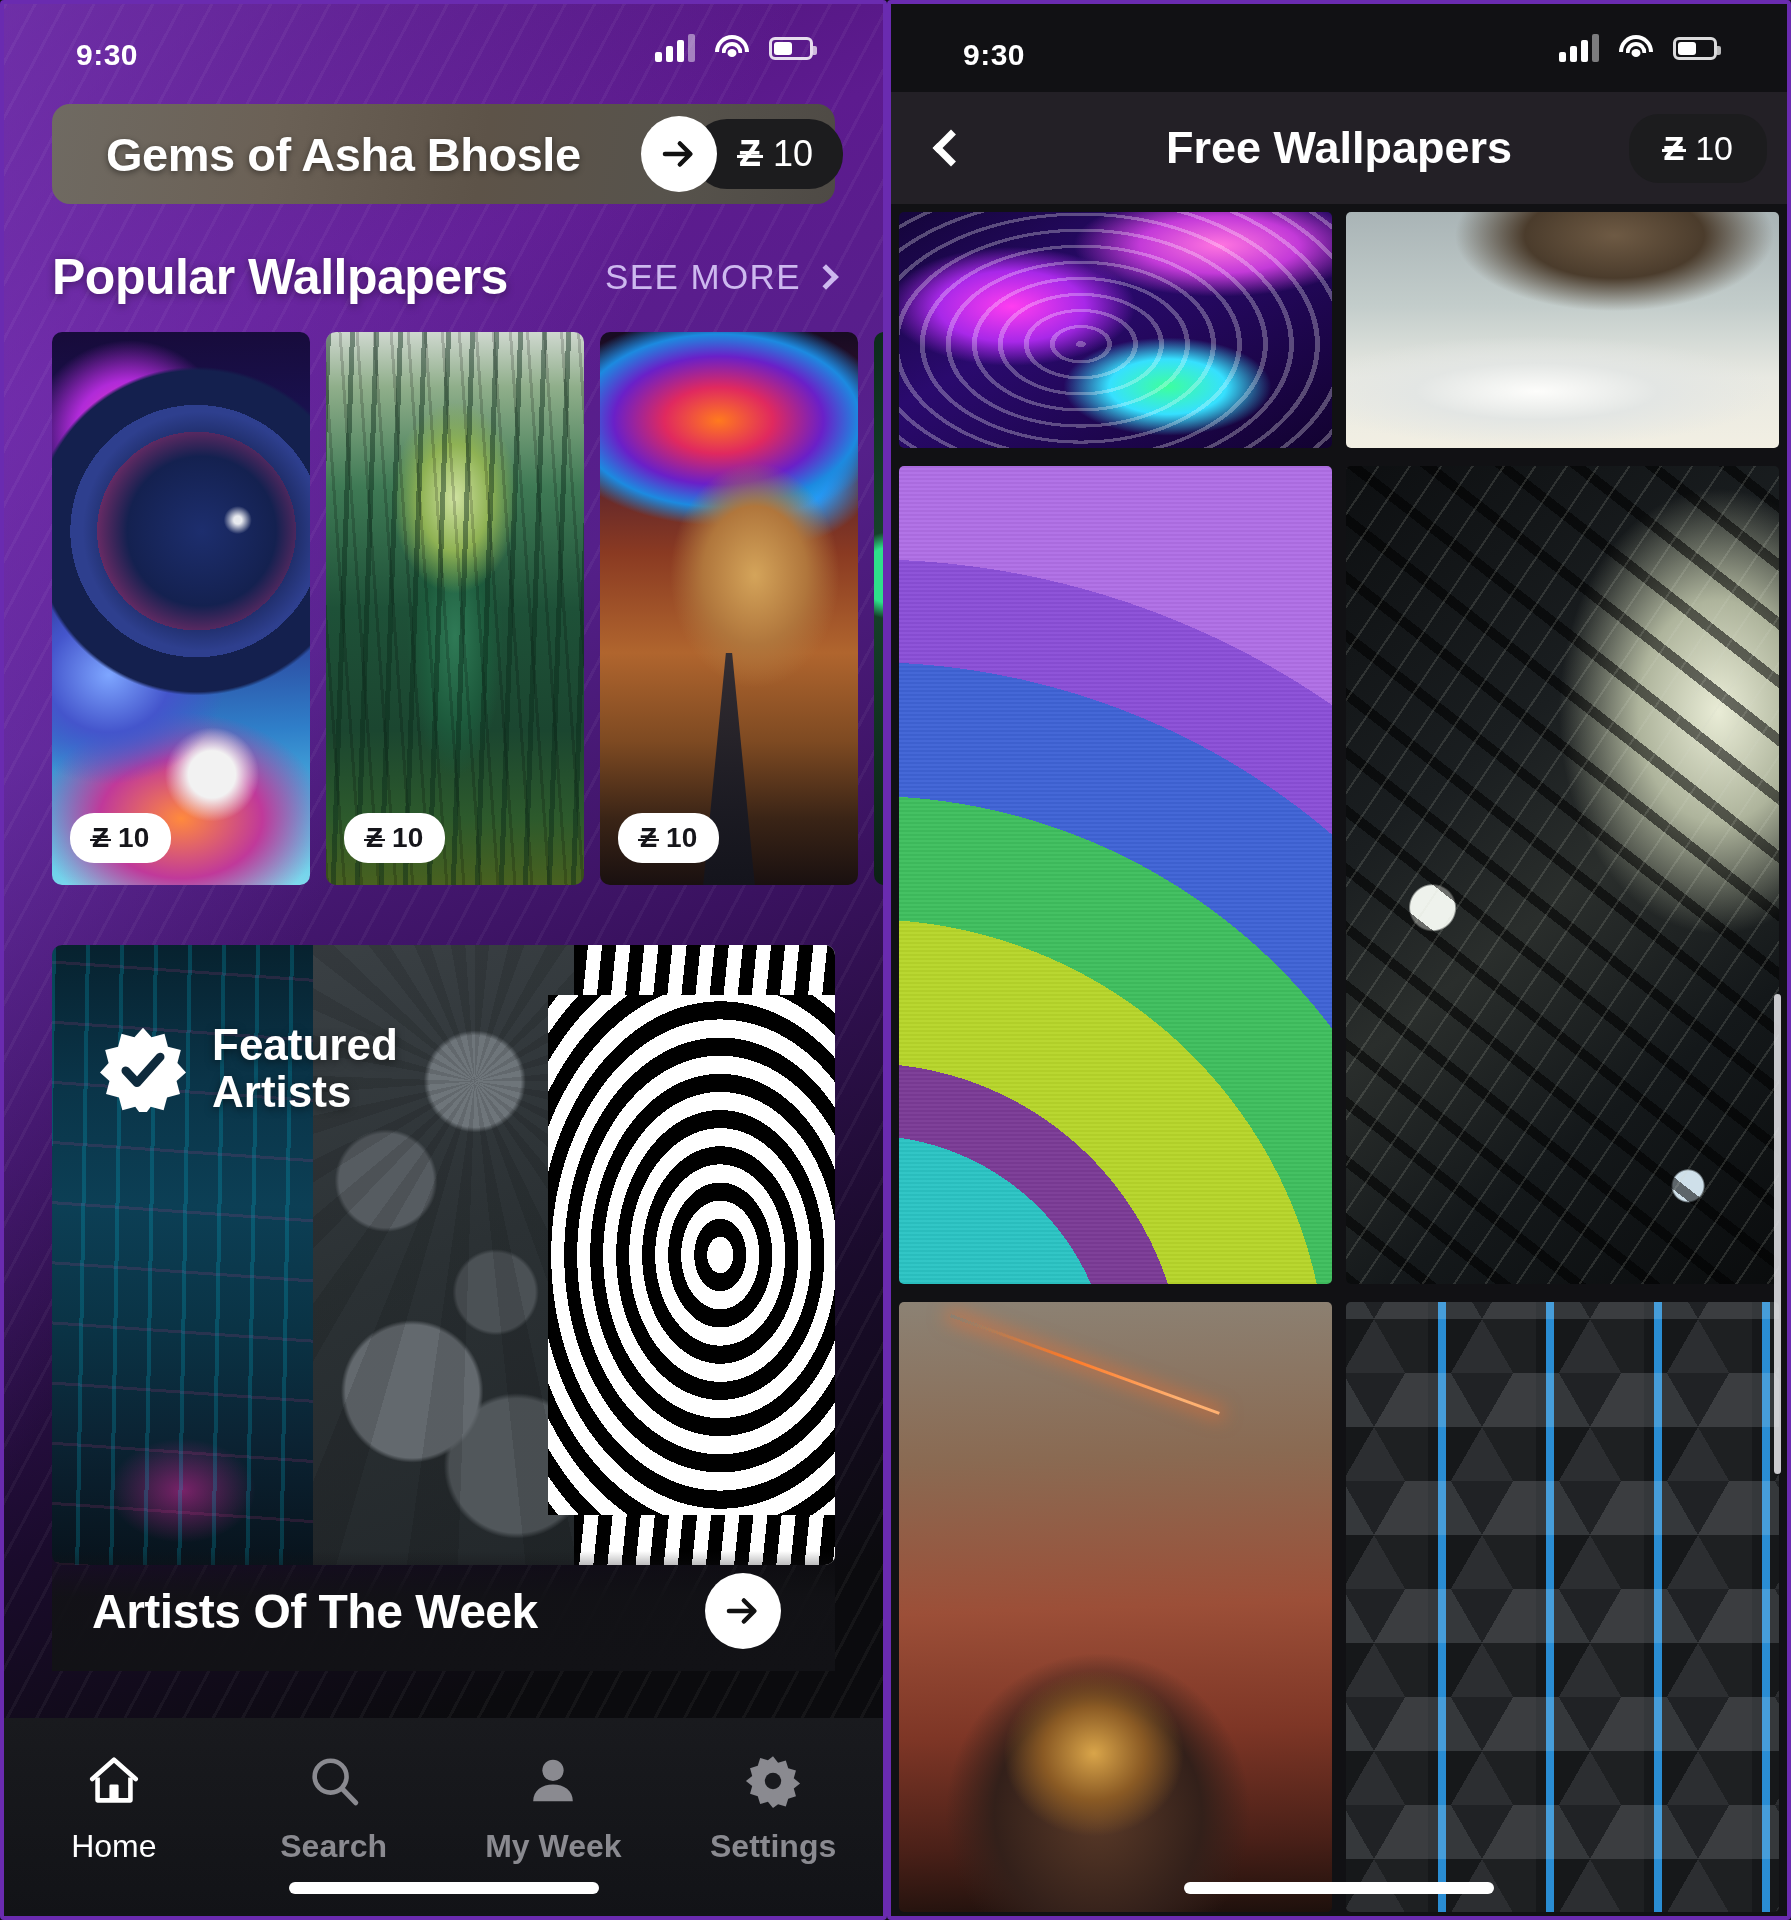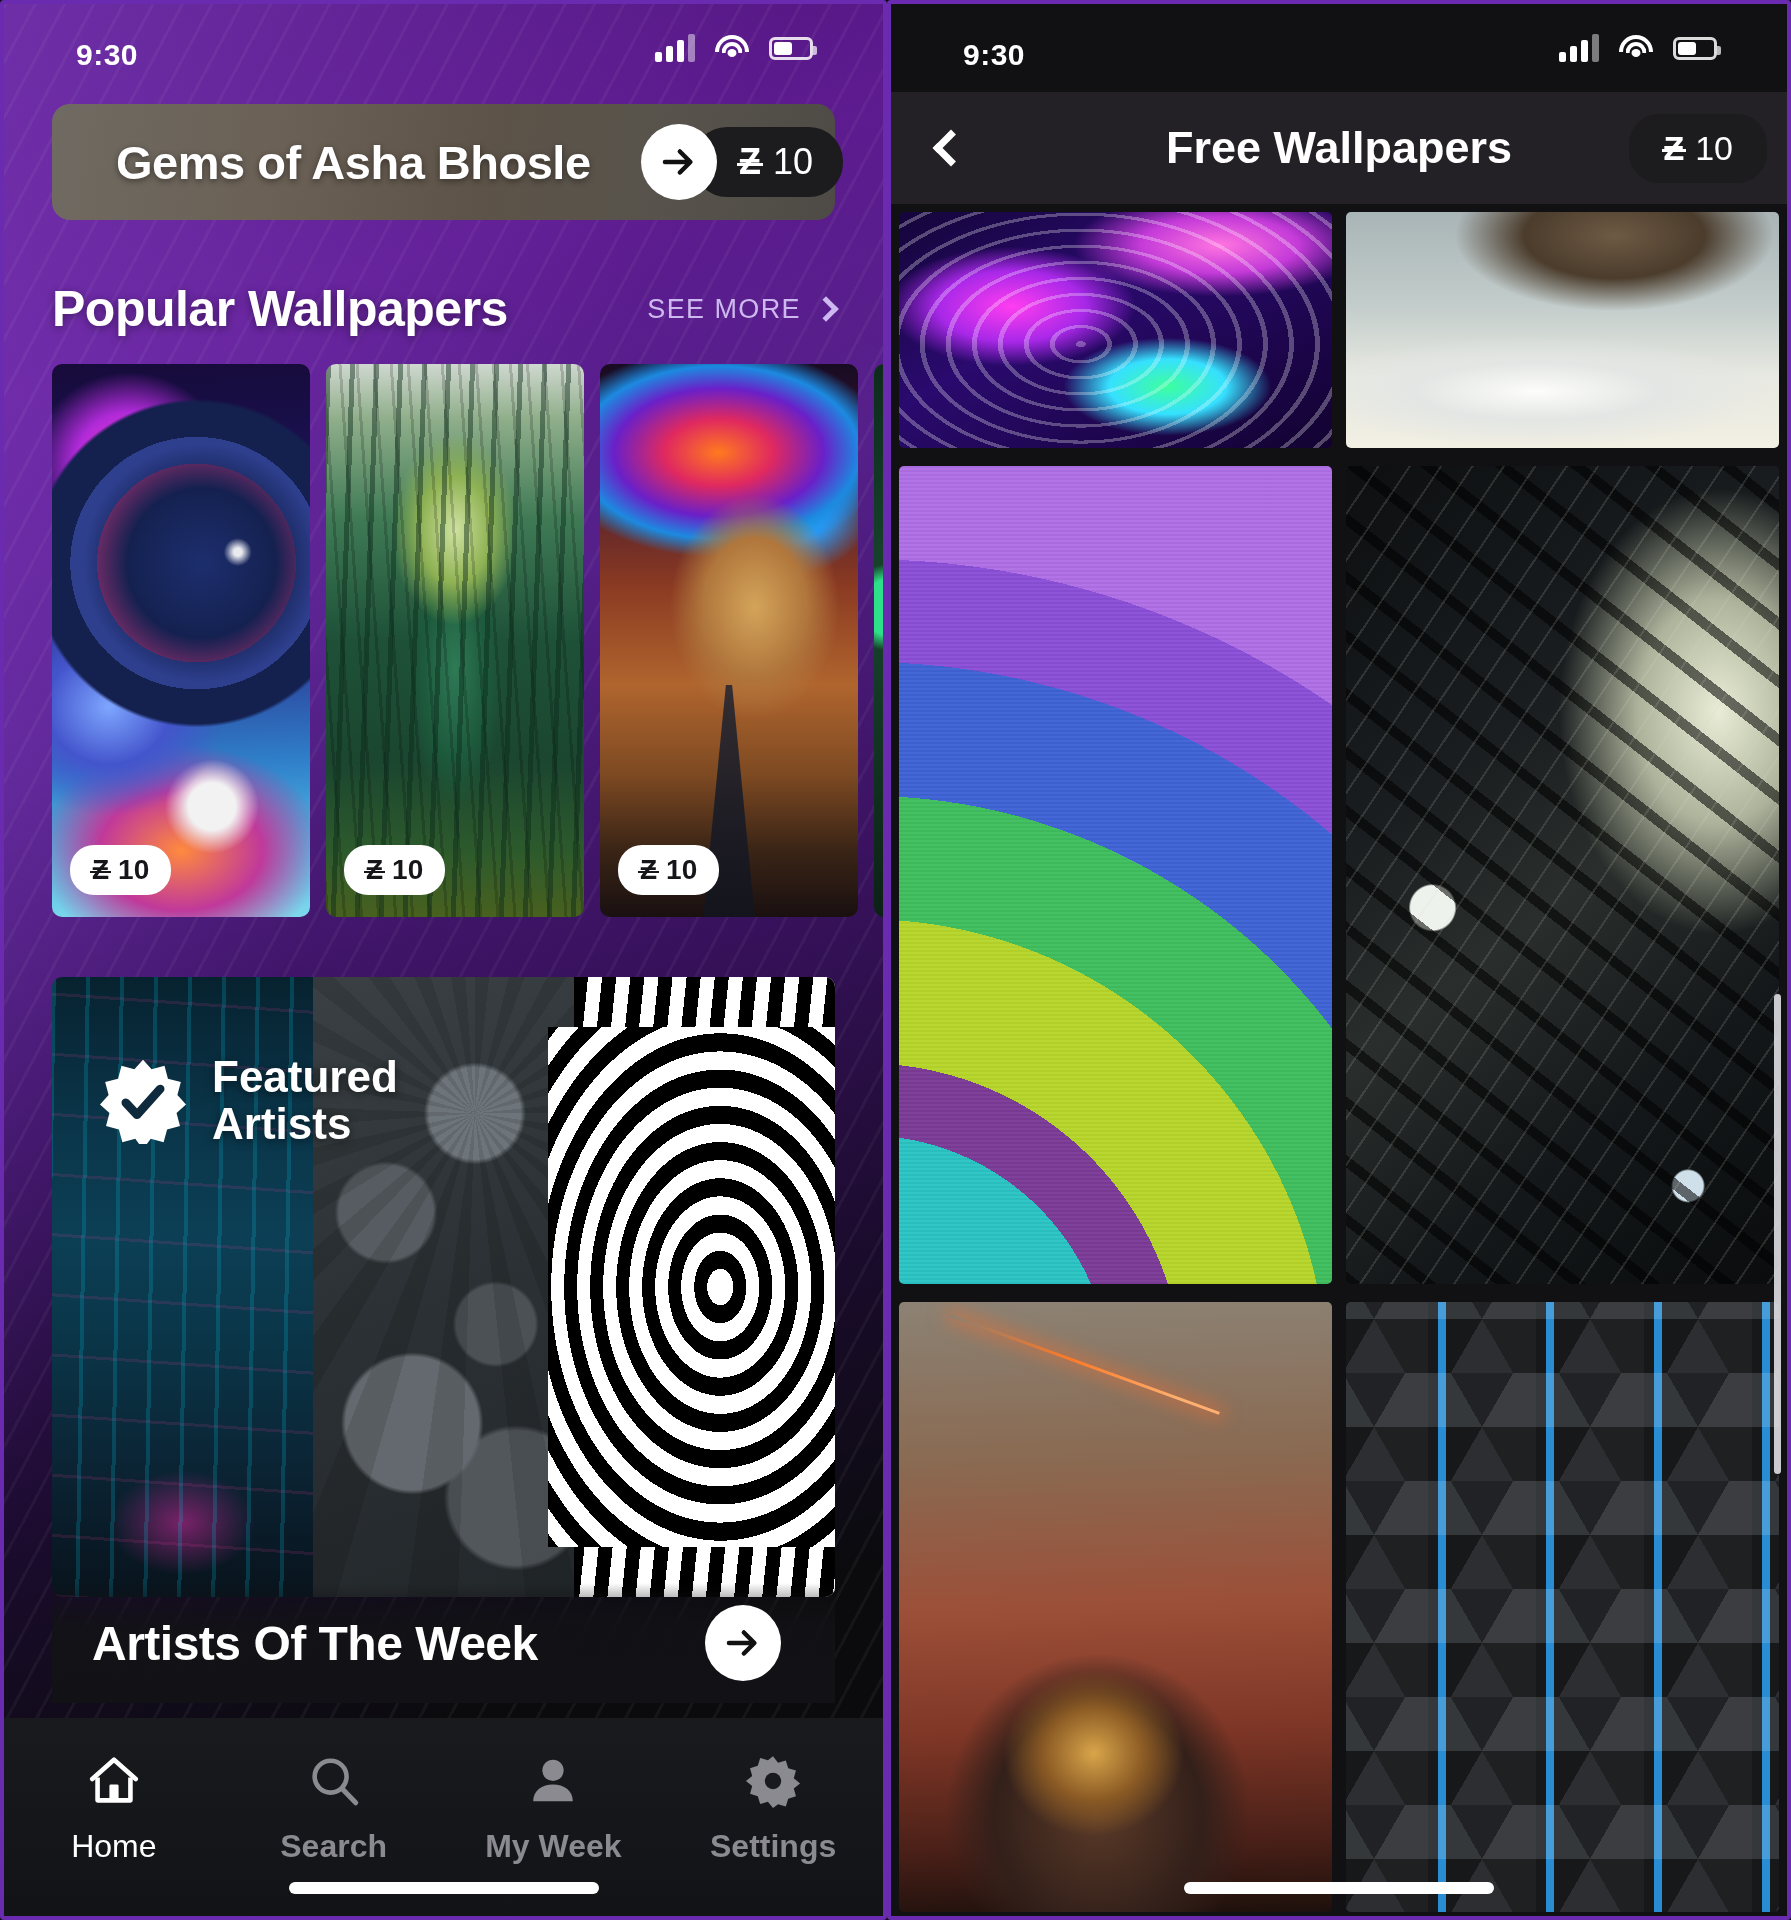--- a/index.html
+++ b/index.html
@@ -59,23 +59,23 @@
       linear-gradient(160deg,#4a1273 0%, #5d1b8f 18%, #55208a 34%, #3a1260 52%, #1a0b2c 70%, #0b0b0e 84%);
   }
   .left-bg::after{
     content:""; position:absolute; inset:0;
     background:repeating-linear-gradient(118deg, rgba(255,255,255,.045) 0 3px, rgba(255,255,255,0) 3px 26px);
   }
   .left-content{ position:absolute; inset:0; z-index:10; display:flex; flex-direction:column; }
 
   
   .hero{
-    margin:12px 48px 16px 48px; height:116px; border-radius:18px;
+    margin:12px 48px 0 48px; height:100px; border-radius:18px;
     background:linear-gradient(100deg,#6f6a62 0%, #6b6156 28%, #5d5348 55%, #57534c 78%, #4e4a45 100%);
-    position:relative; display:flex; align-items:center; overflow:visible;padding-left:10px;
+    position:relative; display:flex; align-items:center; overflow:visible;
   }
   .hero-title{ color:#fff; font-size:47px; font-weight:700; margin-left:54px; letter-spacing:-.5px;
     text-shadow:0 2px 6px rgba(0,0,0,.45); }
   .arrow-btn{
     position:absolute; right:118px; top:50%; transform:translateY(-50%);
     width:76px; height:76px; border-radius:50%; background:#fff;
     display:flex; align-items:center; justify-content:center; z-index:4;
   }
   .arrow-btn svg{ width:42px; height:42px; }
   .credits-pill{
@@ -90,21 +90,21 @@
     height:.085em; background:currentColor;
   }
 
   
   .sec-head{
     display:flex; align-items:center; justify-content:space-between;
     margin:44px 48px 26px 48px;
   }
   .sec-title{ color:#fff; font-size:50px; font-weight:700; letter-spacing:-.5px;
     text-shadow:0 2px 8px rgba(0,0,0,.4); }
-  .see-more{ display:flex; align-items:center; gap:16px; color:#cdb9ef; font-size:27px; font-weight:500; letter-spacing:1.4px; }
+  .see-more{ display:flex; align-items:center; gap:16px; color:#cdb9ef; font-size:35px; font-weight:500; letter-spacing:1.4px; }
   .chev-r{ width:18px; height:18px; border-right:5px solid #cdb9ef; border-top:5px solid #cdb9ef; transform:rotate(45deg); }
 
   
   .carousel{ display:flex; gap:16px; padding-left:48px; overflow:hidden; height:553px; }
   .wcard{ position:relative; flex:0 0 auto; width:258px; height:553px; border-radius:10px; overflow:hidden; }
   .wcard.partial{ width:40px; }
   .wcard .price{
     position:absolute; left:18px; bottom:22px; background:#fff; color:#15151a;
     font-size:28px; font-weight:600; border-radius:24px; padding:9px 22px;
     display:flex; align-items:center; gap:9px;

